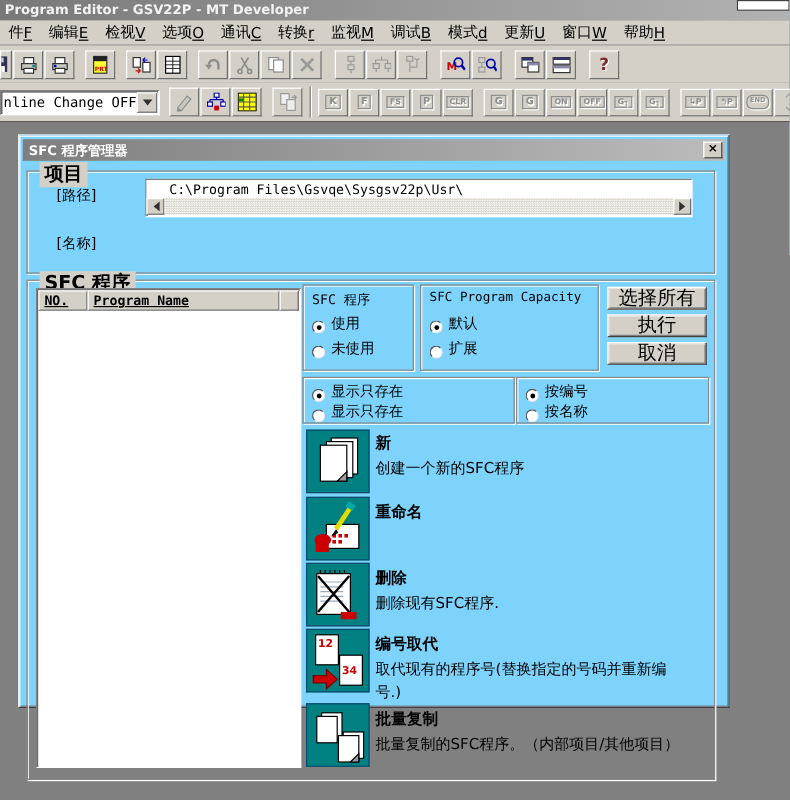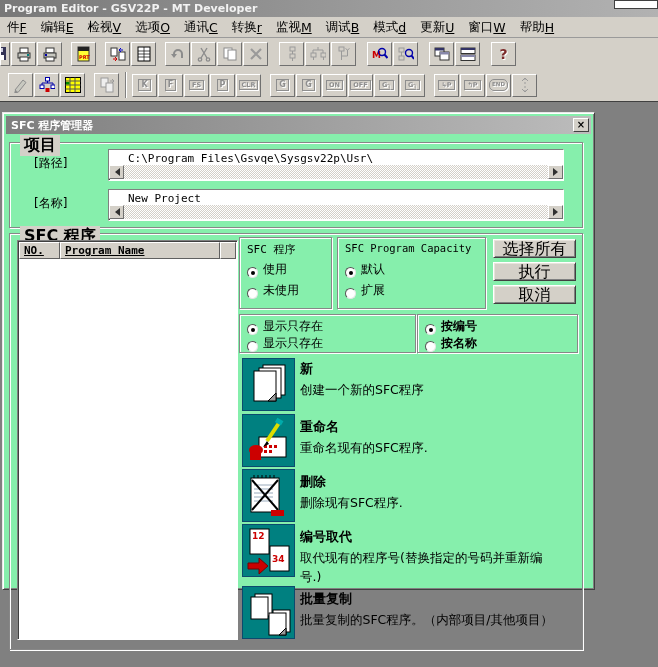--- a/index.html
+++ b/index.html
@@ -38,21 +38,21 @@
   .combo { width:133px; height:21px; flex:0 0 auto; background:#fff; border:1px solid; border-color:#808080 #fff #fff #808080;
     box-shadow:inset 1px 1px 0 #404040; display:flex; align-items:center; }
   .combo-text { flex:1; font-family:"DejaVu Sans Mono",monospace; font-size:11.5px; padding-left:2px; white-space:nowrap; overflow:hidden; }
   .combo-btn { width:17px; height:17px; background:#d4d0c8; border:1px solid; border-color:#fff #707070 #707070 #fff;
     margin-right:1px; display:flex; align-items:center; justify-content:center; }
   .tri-d { width:0; height:0; border:4px solid transparent; border-top:5px solid #303030; margin-top:4px; }
   .tri-l { width:0; height:0; border:4px solid transparent; border-right:5px solid #303030; margin-left:-3px; }
   .tri-r { width:0; height:0; border:4px solid transparent; border-left:5px solid #303030; margin-right:-3px; }
 
   
-  .dialog { position:absolute; left:2px; top:112px; width:593px; height:478px; background:#86efac;
+  .dialog { position:absolute; left:15px; top:112px; width:593px; height:478px; background:#7dd3fc;
     border:1px solid; border-color:#e8e8e8 #404040 #404040 #e8e8e8;
     box-shadow:inset 1px 1px 0 #ffffff, inset -1px -1px 0 #808080; padding:3px; }
   .dlg-titlebar { height:18px; background:linear-gradient(90deg,#7e7e7e,#bcbcbc); display:flex; align-items:center;
     color:#ffffff; font-weight:bold; font-size:11px; padding:0 2px 0 5px; }
   .dlg-close { margin-left:auto; width:16px; height:14px; background:#d4d0c8; border:1px solid; border-color:#fff #404040 #404040 #fff;
     font-size:10px; font-weight:bold; color:#000; line-height:11px; text-align:center; }
   .dlg-body { position:absolute; left:3px; top:21px; width:587px; height:518px; }
 
   .groupbox { position:absolute; border:1px solid #878787; box-shadow:inset 1px 1px 0 #ffffff, 1px 1px 0 #ffffff; }
   .legend { position:absolute; top:-8px; left:10px; background:#d4d0c8; padding:0 4px; font-weight:bold; font-size:16px; white-space:nowrap; }
@@ -75,21 +75,21 @@
   .th { background:#d4d0c8; border:1px solid; border-color:#fff #606060 #606060 #fff;
     font-family:"DejaVu Sans Mono",monospace; font-weight:bold; font-size:11px; padding:1px 0 0 4px; overflow:hidden; white-space:nowrap; }
   .th1 { width:41px; } .th2 { width:160px; } .th3 { flex:1; }
   .tbody { position:absolute; left:1px; right:1px; top:18px; bottom:1px; background:#fff; }
 
   .subbox { position:absolute; border:1px solid #878787; box-shadow:inset 1px 1px 0 #ffffff, 1px 1px 0 #ffffff; }
   .subbox-title { position:absolute; left:7px; top:4px; font-size:11px; font-family:"DejaVu Sans Mono","DejaVu Sans",monospace; white-space:nowrap; }
   .prog-box { left:229px; top:3px; width:93px; height:72px; }
   .cap-box  { left:327px; top:3px; width:149px; height:72px; }
   .disp-box { left:229px; top:80px; width:177px; height:39px; }
-  .sort-box { left:407px; top:80px; width:161px; height:39px;font-weight:bold; }
+  .sort-box { left:407px; top:80px; width:161px; height:39px; }
 
   .radio-row { position:absolute; display:flex; align-items:flex-end; gap:5px; font-size:12px; white-space:nowrap; }
   .radio { width:11px; height:11px; border-radius:50%; background:#fff; border:1px solid; border-color:#555 #e6e6e6 #e6e6e6 #555;
     position:relative; flex:0 0 auto; }
   .radio.sel::after { content:""; position:absolute; left:2.5px; top:2.5px; width:4px; height:4px; border-radius:50%; background:#000; }
 
   .btn { position:absolute; left:483px; width:83px; height:19px; background:#d4d0c8; border:1px solid; border-color:#fff #404040 #404040 #fff;
     box-shadow:inset 1px 1px 0 #e8e4dc, inset -1px -1px 0 #808080; font-size:16px; text-align:center; line-height:17px; }
 
   .action-icon { position:absolute; left:232px; width:53px; height:53px; background:#008080; border:1px solid #0c4a6e; }
@@ -290,20 +290,26 @@
           <rect x="1" y="9" width="14" height="5.5" fill="#fff" stroke="#333"></rect>
           <rect x="1" y="9" width="14" height="2" fill="#88a"></rect>
         </svg>
     </div>
     <div class="ti gap10">
       <span class="q">?</span>
     </div>
   </div>
 
   <div class="toolbar toolbar2">
+    <div class="combo">
+      <span class="combo-text">nline Change OFF</span>
+      <span class="combo-btn">
+          <span class="tri-d"></span>
+        </span>
+    </div>
     <div class="ti gap8">
       <svg width="16" height="16">
           <path d="M2 13 L10 3 l3 2.5 L5 15.5 Z" fill="#c8c8c0" stroke="#8c8c8c"></path>
           <path d="M2 13 l-1 4 4 -1" fill="#8c8c8c"></path>
         </svg>
     </div>
     <div class="ti">
       <svg width="16" height="16">
           <g stroke="#00a" fill="#fff">
             <rect x="6.5" y="0.5" width="4" height="3.5"></rect>
@@ -396,32 +402,20 @@
             <span class="sf-btn">
                 <span class="tri-l"></span>
               </span>
             <span class="sf-track"></span>
             <span class="sf-btn">
                 <span class="tri-r"></span>
               </span>
           </div>
         </div>
         <span class="flabel" style="left:24px; top:52px;">[名称]</span>
-        <div class="sfield" style="top:46px;">
-          <div class="sf-text">New Project</div>
-          <div class="sf-scroll">
-            <span class="sf-btn">
-                <span class="tri-l"></span>
-              </span>
-            <span class="sf-track"></span>
-            <span class="sf-btn">
-                <span class="tri-r"></span>
-              </span>
-          </div>
-        </div>
       </div>
 
       <div class="groupbox sfc-group">
         <span class="legend">SFC 程序</span>
 
         <div class="tbl">
           <div class="thead">
             <span class="th th1">NO.</span>
             <span class="th th2">Program Name</span>
             <span class="th th3"></span>
@@ -500,21 +494,20 @@
                 <rect x="26" y="35" width="3" height="3"></rect>
               </g>
             <path d="M36 8 L24 26" stroke="#dd0" stroke-width="4"></path>
             <rect x="33" y="4" width="7" height="5" fill="#0aa" transform="rotate(30 36 6)"></rect>
             <path d="M24 26 l-4 6 6 -3 z" fill="#000"></path>
             <ellipse cx="13" cy="35" rx="7" ry="5" fill="#c00"></ellipse>
             <rect x="7" y="36" width="11" height="9" fill="#c00"></rect>
           </svg>
         </div>
         <span class="action-title r1t">重命名</span>
-        <span class="action-desc r1d">重命名现有的SFC程序.</span>
 
         <div class="action-icon r2i">
           <svg width="51" height="51">
             <rect x="8" y="8" width="28" height="34" fill="#fff" stroke="#000"></rect>
             <path d="M11 8 v-3 M15 8 v-3 M19 8 v-3 M23 8 v-3 M27 8 v-3 M31 8 v-3" stroke="#000"></path>
             <path d="M11 15 h19 M11 19 h19 M11 23 h19 M11 27 h19 M11 31 h19" stroke="#9ab"></path>
             <path d="M9 10 L35 40 M35 10 L9 40" stroke="#000" stroke-width="2"></path>
             <rect x="28" y="40" width="13" height="6" fill="#c00"></rect>
           </svg>
         </div>

